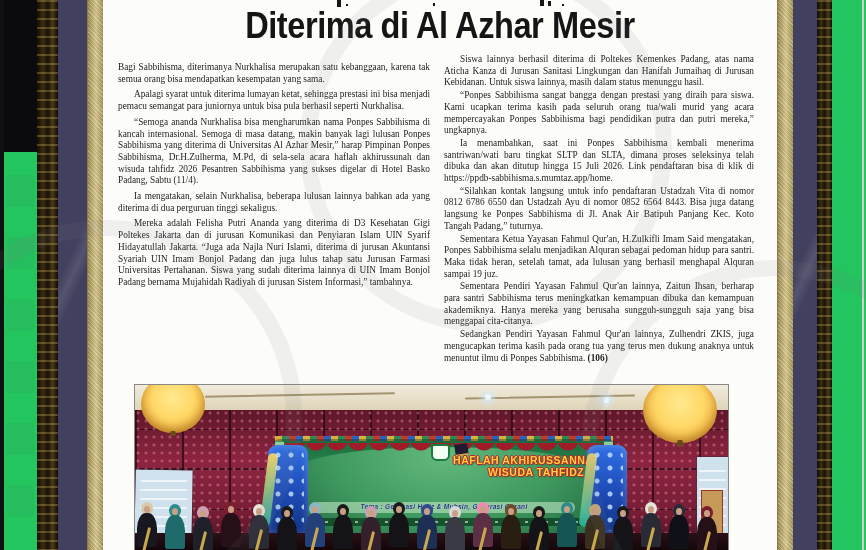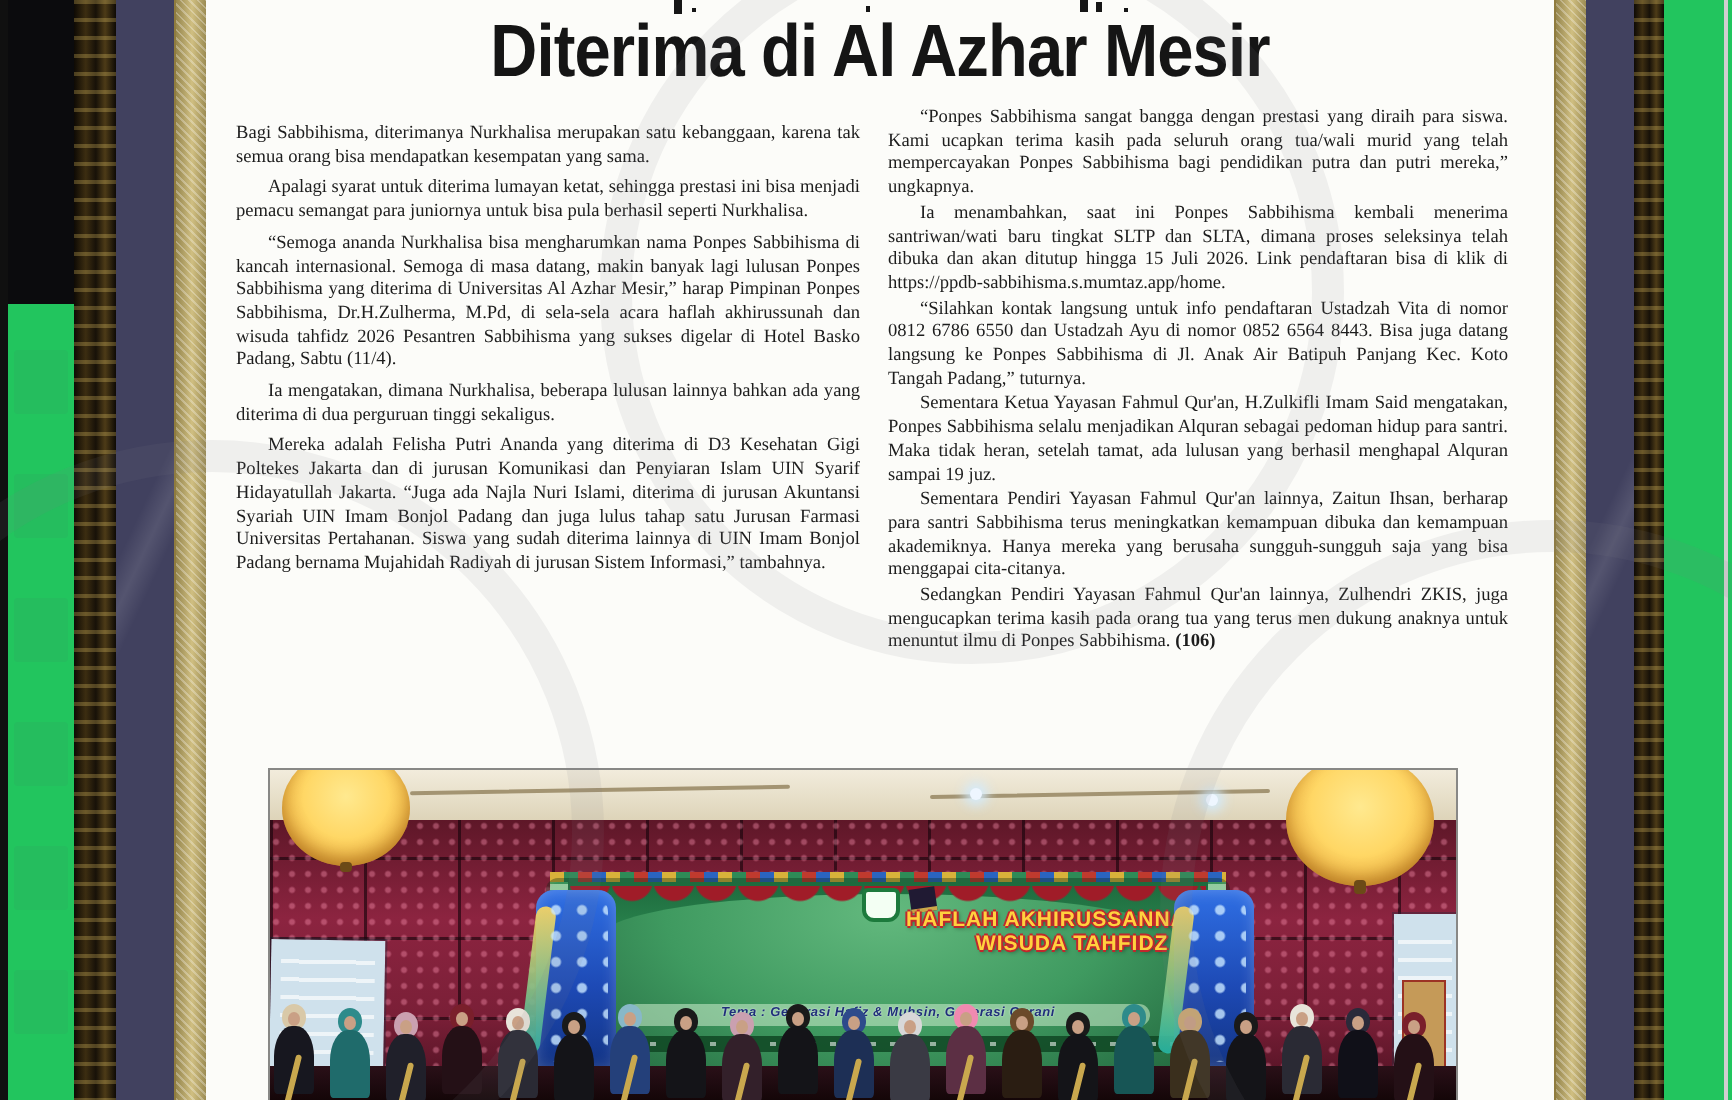--- a/index.html
+++ b/index.html
@@ -152,25 +152,26 @@
     <div class="abs clip-mark" style="left:437px;top:0;width:4px;height:6px;"></div>
     <div class="abs clip-mark" style="left:445px;top:1px;width:3px;height:5px;"></div>
     <div class="abs clip-mark" style="left:459px;top:4px;width:2px;height:2px;"></div>
 
     <div class="abs headline">Diterima di Al Azhar Mesir</div>
 
     <div class="abs col left col-left">
         <p>Bagi Sabbihisma, diterimanya Nurkhalisa merupakan satu kebanggaan, karena tak semua orang bisa mendapatkan kesempatan yang sama.</p>
         <p>Apalagi syarat untuk diterima lumayan ketat, sehingga prestasi ini bisa menjadi pemacu semangat para juniornya untuk bisa pula berhasil seperti Nurkhalisa.</p>
         <p>“Semoga ananda Nurkhalisa bisa mengharumkan nama Ponpes Sabbihisma di kancah internasional. Semoga di masa datang, makin banyak lagi lulusan Ponpes Sabbihisma yang diterima di Universitas Al Azhar Mesir,” harap Pimpinan Ponpes Sabbihisma, Dr.H.Zulherma, M.Pd, di sela-sela acara haflah akhirussunah dan wisuda tahfidz 2026 Pesantren Sabbihisma yang sukses digelar di Hotel Basko Padang, Sabtu (11/4).</p>
-        <p>Ia mengatakan, dimana Nurkhalisa, beberapa lulusan lainnya bahkan ada yang diterima di dua perguruan tinggi sekaligus.</p>
+        <p>Ia mengatakan, selain Nurkhalisa, beberapa lulusan lainnya bahkan ada yang diterima di dua perguruan tinggi sekaligus.</p>
         <p>Mereka adalah Felisha Putri Ananda yang diterima di D3 Kesehatan Gigi Poltekes Jakarta dan di jurusan Komunikasi dan Penyiaran Islam UIN Syarif Hidayatullah Jakarta. “Juga ada Najla Nuri Islami, diterima di jurusan Akuntansi Syariah UIN Imam Bonjol Padang dan juga lulus tahap satu Jurusan Farmasi Universitas Pertahanan. Siswa yang sudah diterima lainnya di UIN Imam Bonjol Padang bernama Mujahidah Radiyah di jurusan Sistem Informasi,” tambahnya.</p>
       </div>
     <div class="abs col right col-right">
-        <p>“Ponpes Sabbihisma sangat bangga dengan prestasi yang diraih para siswa. Kami ucapkan terima kasih pada seluruh orang tua/wali murid yang telah mempercayakan Ponpes Sabbihisma bagi pendidikan putra dan putri mereka,” ungkapnya.</p>
+        <p>Siswa lainnya berhasil diterima di Poltekes Kemenkes Padang, atas nama Aticha Kanza di Jurusan Sanitasi Lingkungan dan Hanifah Jumaihaq di Jurusan Kebidanan.  Untuk siswa lainnya, masih dalam status menunggu hasil.</p>
+        <p>“Ponpes Sabbihisma sangat bangga dengan prestasi yang diraih para siswa. Kami ucapkan terima kasih pada seluruh orang tua/wali murid yang acara mempercayakan Ponpes Sabbihisma bagi pendidikan putra dan putri mereka,” ungkapnya.</p>
         <p>Ia menambahkan, saat ini Ponpes Sabbihisma kembali menerima santriwan/wati baru tingkat SLTP dan SLTA, dimana proses seleksinya telah dibuka dan akan ditutup hingga 15 Juli 2026. Link pendaftaran bisa di klik di https://ppdb-sabbihisma.s.mumtaz.app/home.</p>
         <p>“Silahkan kontak langsung untuk info pendaftaran Ustadzah Vita di nomor 0812 6786 6550 dan Ustadzah Ayu di nomor 0852 6564 8443. Bisa juga datang langsung ke Ponpes Sabbihisma di Jl. Anak Air Batipuh Panjang Kec. Koto Tangah Padang,” tuturnya.</p>
         <p>Sementara Ketua Yayasan Fahmul Qur'an, H.Zulkifli Imam Said mengatakan, Ponpes Sabbihisma selalu menjadikan Alquran sebagai pedoman hidup para santri. Maka tidak heran, setelah tamat, ada lulusan yang berhasil menghapal Alquran sampai 19 juz.</p>
         <p>Sementara Pendiri Yayasan Fahmul Qur'an lainnya, Zaitun Ihsan, berharap para santri Sabbihisma terus meningkatkan kemampuan dibuka dan kemampuan akademiknya. Hanya mereka yang berusaha sungguh-sungguh saja yang bisa menggapai cita-citanya.</p>
         <p>Sedangkan Pendiri Yayasan Fahmul Qur'an lainnya, Zulhendri ZKIS, juga mengucapkan terima kasih pada orang tua yang terus men dukung anaknya untuk menuntut ilmu di Ponpes Sabbihisma. <b>(106)</b></p>
       </div>
 
     <div class="abs photo">
       <div class="abs ceiling">
         <div class="abs beam" style="left:70px;top:9px;width:190px;transform:rotate(-1deg);"></div>

